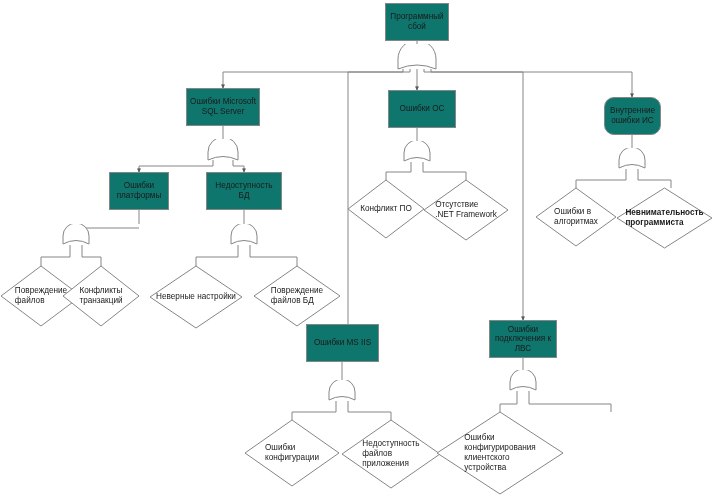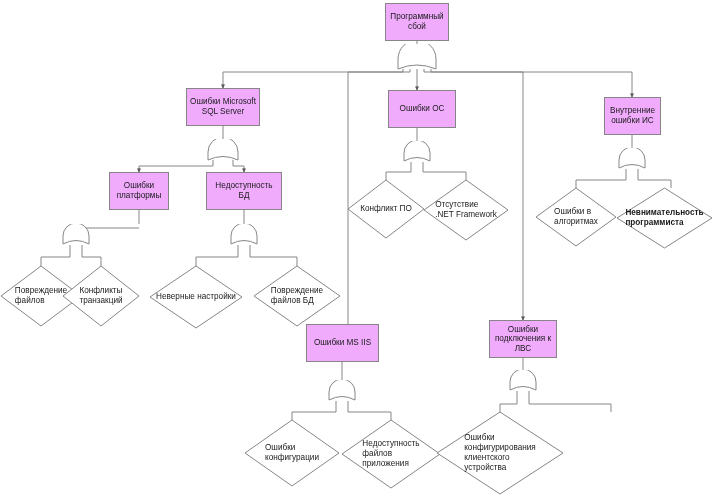--- a/index.html
+++ b/index.html
@@ -29,21 +29,21 @@
     display: flex;
     align-items: center;
     justify-content: center;
     text-align: center;
     color: #1a1a1a;
     line-height: 1.16;
     white-space: pre-line;
   }
   .box {
     border: 1px solid #868686;
-    background: #f0abfc;
+    background: #0f766e;
     font-size: 8.2px;
     padding: 18px 2px;
   }
   .diamond-wrap {
     position: absolute;
   }
   .diamond-wrap svg {
     position: absolute;
     left: 0;
     top: 0;
@@ -130,21 +130,21 @@
   </svg>
 
   <div class="node box" style="left:385px; top:3px; width:64px; height:26px;">Программный
 сбой</div>
 
   <div class="node box" style="left:186px; top:88px; width:74px; height:27px;">Ошибки  Microsoft
 SQL Server</div>
 
   <div class="node box" style="left:388px; top:90px; width:68px; height:28px;">Ошибки ОС</div>
 
-  <div class="node box" style="left:604px; top:97px; width:57px; height:29px;">Внутренние
+  <div class="node box" style="left:604px; top:97px; width:57px; height:29px;border-radius:10px;">Внутренние
 ошибки ИС</div>
 
   <div class="node box" style="left:109px; top:172px; width:60px; height:29px;">Ошибки
 платформы</div>
 
   <div class="node box" style="left:206px; top:172px; width:76px; height:29px;">Недоступность
 БД</div>
 
   <div class="node box" style="left:306px; top:324px; width:73px; height:25px;">Ошибки MS IIS</div>
 

